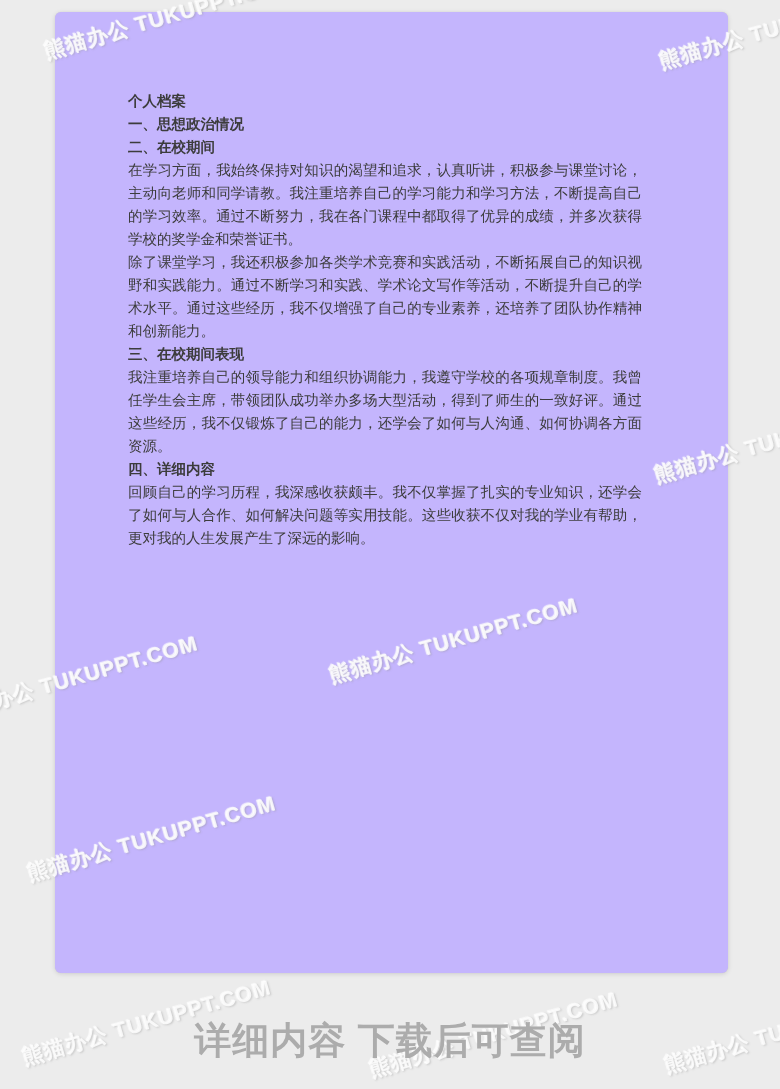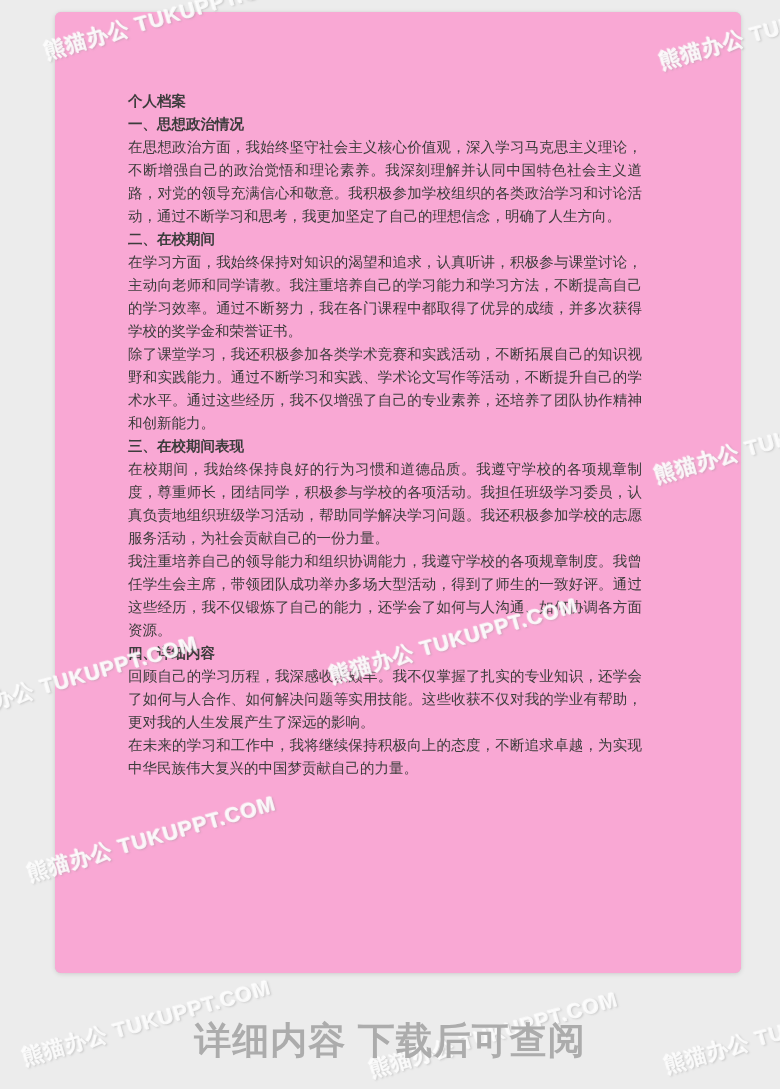--- a/index.html
+++ b/index.html
@@ -13,25 +13,24 @@
     position: relative;
     overflow: hidden;
     font-family: "Liberation Serif", "DejaVu Serif", serif;
   }
   .page {
     position: absolute;
     left: 55px;
     top: 12px;
     width: 673px;
     height: 961px;
-    background: #f9a8d4;
+    background: #c4b5fd;
     border-radius: 6px;
     box-shadow: 0 1px 5px rgba(0,0,0,0.13), 0 0 1px rgba(0,0,0,0.10);
     z-index: 1;
-    padding-left: 13px;
   }
   .content {
     position: absolute;
     left: 73px;
     top: 78px;
     width: 514px;
     color: #3c3c3c;
     font-size: 14.5px;
     line-height: 23px;
     text-align: justify;
@@ -80,33 +79,30 @@
   }
 </style>
 </head>
 <body>
 
 <div class="page">
   <div class="content">
     <div class="doc-title">个人档案</div>
 
     <div class="section-heading">一、思想政治情况</div>
-    <p class="paragraph">在思想政治方面，我始终坚守社会主义核心价值观，深入学习马克思主义理论，不断增强自己的政治觉悟和理论素养。我深刻理解并认同中国特色社会主义道路，对党的领导充满信心和敬意。我积极参加学校组织的各类政治学习和讨论活动，通过不断学习和思考，我更加坚定了自己的理想信念，明确了人生方向。</p>
 
     <div class="section-heading">二、在校期间</div>
     <p class="paragraph">在学习方面，我始终保持对知识的渴望和追求，认真听讲，积极参与课堂讨论，主动向老师和同学请教。我注重培养自己的学习能力和学习方法，不断提高自己的学习效率。通过不断努力，我在各门课程中都取得了优异的成绩，并多次获得学校的奖学金和荣誉证书。</p>
     <p class="paragraph">除了课堂学习，我还积极参加各类学术竞赛和实践活动，不断拓展自己的知识视野和实践能力。通过不断学习和实践、学术论文写作等活动，不断提升自己的学术水平。通过这些经历，我不仅增强了自己的专业素养，还培养了团队协作精神和创新能力。</p>
 
     <div class="section-heading">三、在校期间表现</div>
-    <p class="paragraph">在校期间，我始终保持良好的行为习惯和道德品质。我遵守学校的各项规章制度，尊重师长，团结同学，积极参与学校的各项活动。我担任班级学习委员，认真负责地组织班级学习活动，帮助同学解决学习问题。我还积极参加学校的志愿服务活动，为社会贡献自己的一份力量。</p>
     <p class="paragraph">我注重培养自己的领导能力和组织协调能力，我遵守学校的各项规章制度。我曾任学生会主席，带领团队成功举办多场大型活动，得到了师生的一致好评。通过这些经历，我不仅锻炼了自己的能力，还学会了如何与人沟通、如何协调各方面资源。</p>
 
     <div class="section-heading">四、详细内容</div>
     <p class="paragraph">回顾自己的学习历程，我深感收获颇丰。我不仅掌握了扎实的专业知识，还学会了如何与人合作、如何解决问题等实用技能。这些收获不仅对我的学业有帮助，更对我的人生发展产生了深远的影响。</p>
-    <p class="paragraph">在未来的学习和工作中，我将继续保持积极向上的态度，不断追求卓越，为实现中华民族伟大复兴的中国梦贡献自己的力量。</p>
   </div>
 </div>
 
 <div class="wm-layer">
   <div class="wm" style="left:45px;  top:38px;">熊猫办公 TUKUPPT.COM</div>
   <div class="wm" style="left:660px; top:48px;">熊猫办公 TUKUPPT.COM</div>
   <div class="wm" style="left:655px; top:462px;">熊猫办公 TUKUPPT.COM</div>
   <div class="wm" style="left:-50px; top:700px;">熊猫办公 TUKUPPT.COM</div>
   <div class="wm" style="left:330px; top:662px;">熊猫办公 TUKUPPT.COM</div>
   <div class="wm" style="left:28px;  top:860px;">熊猫办公 TUKUPPT.COM</div>

